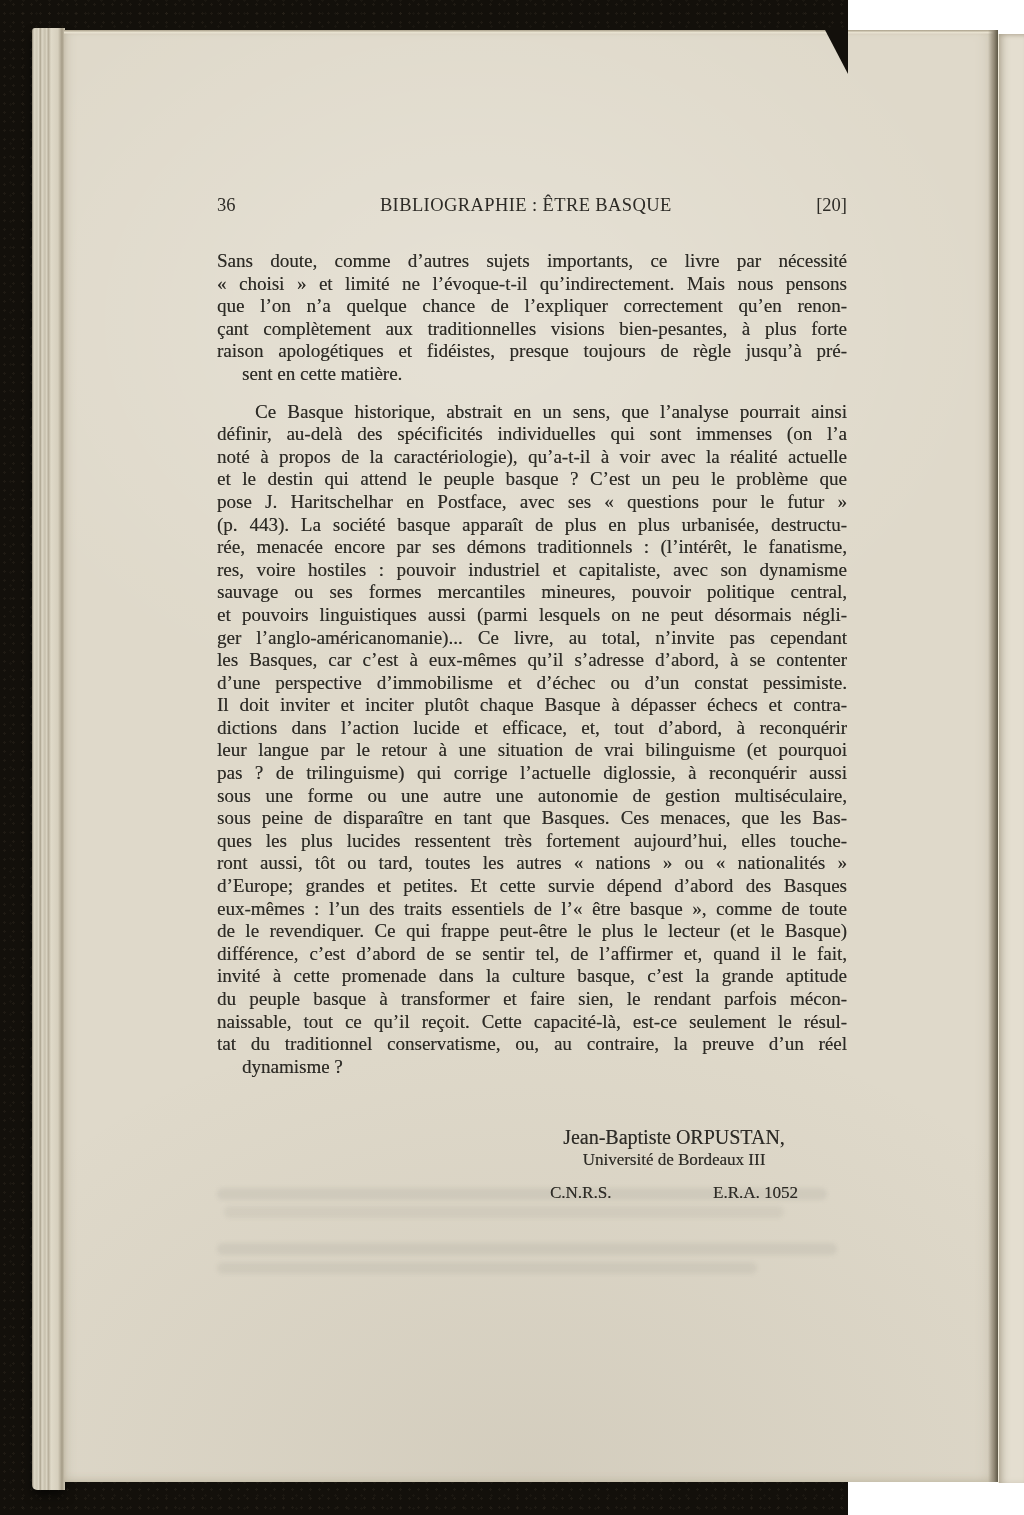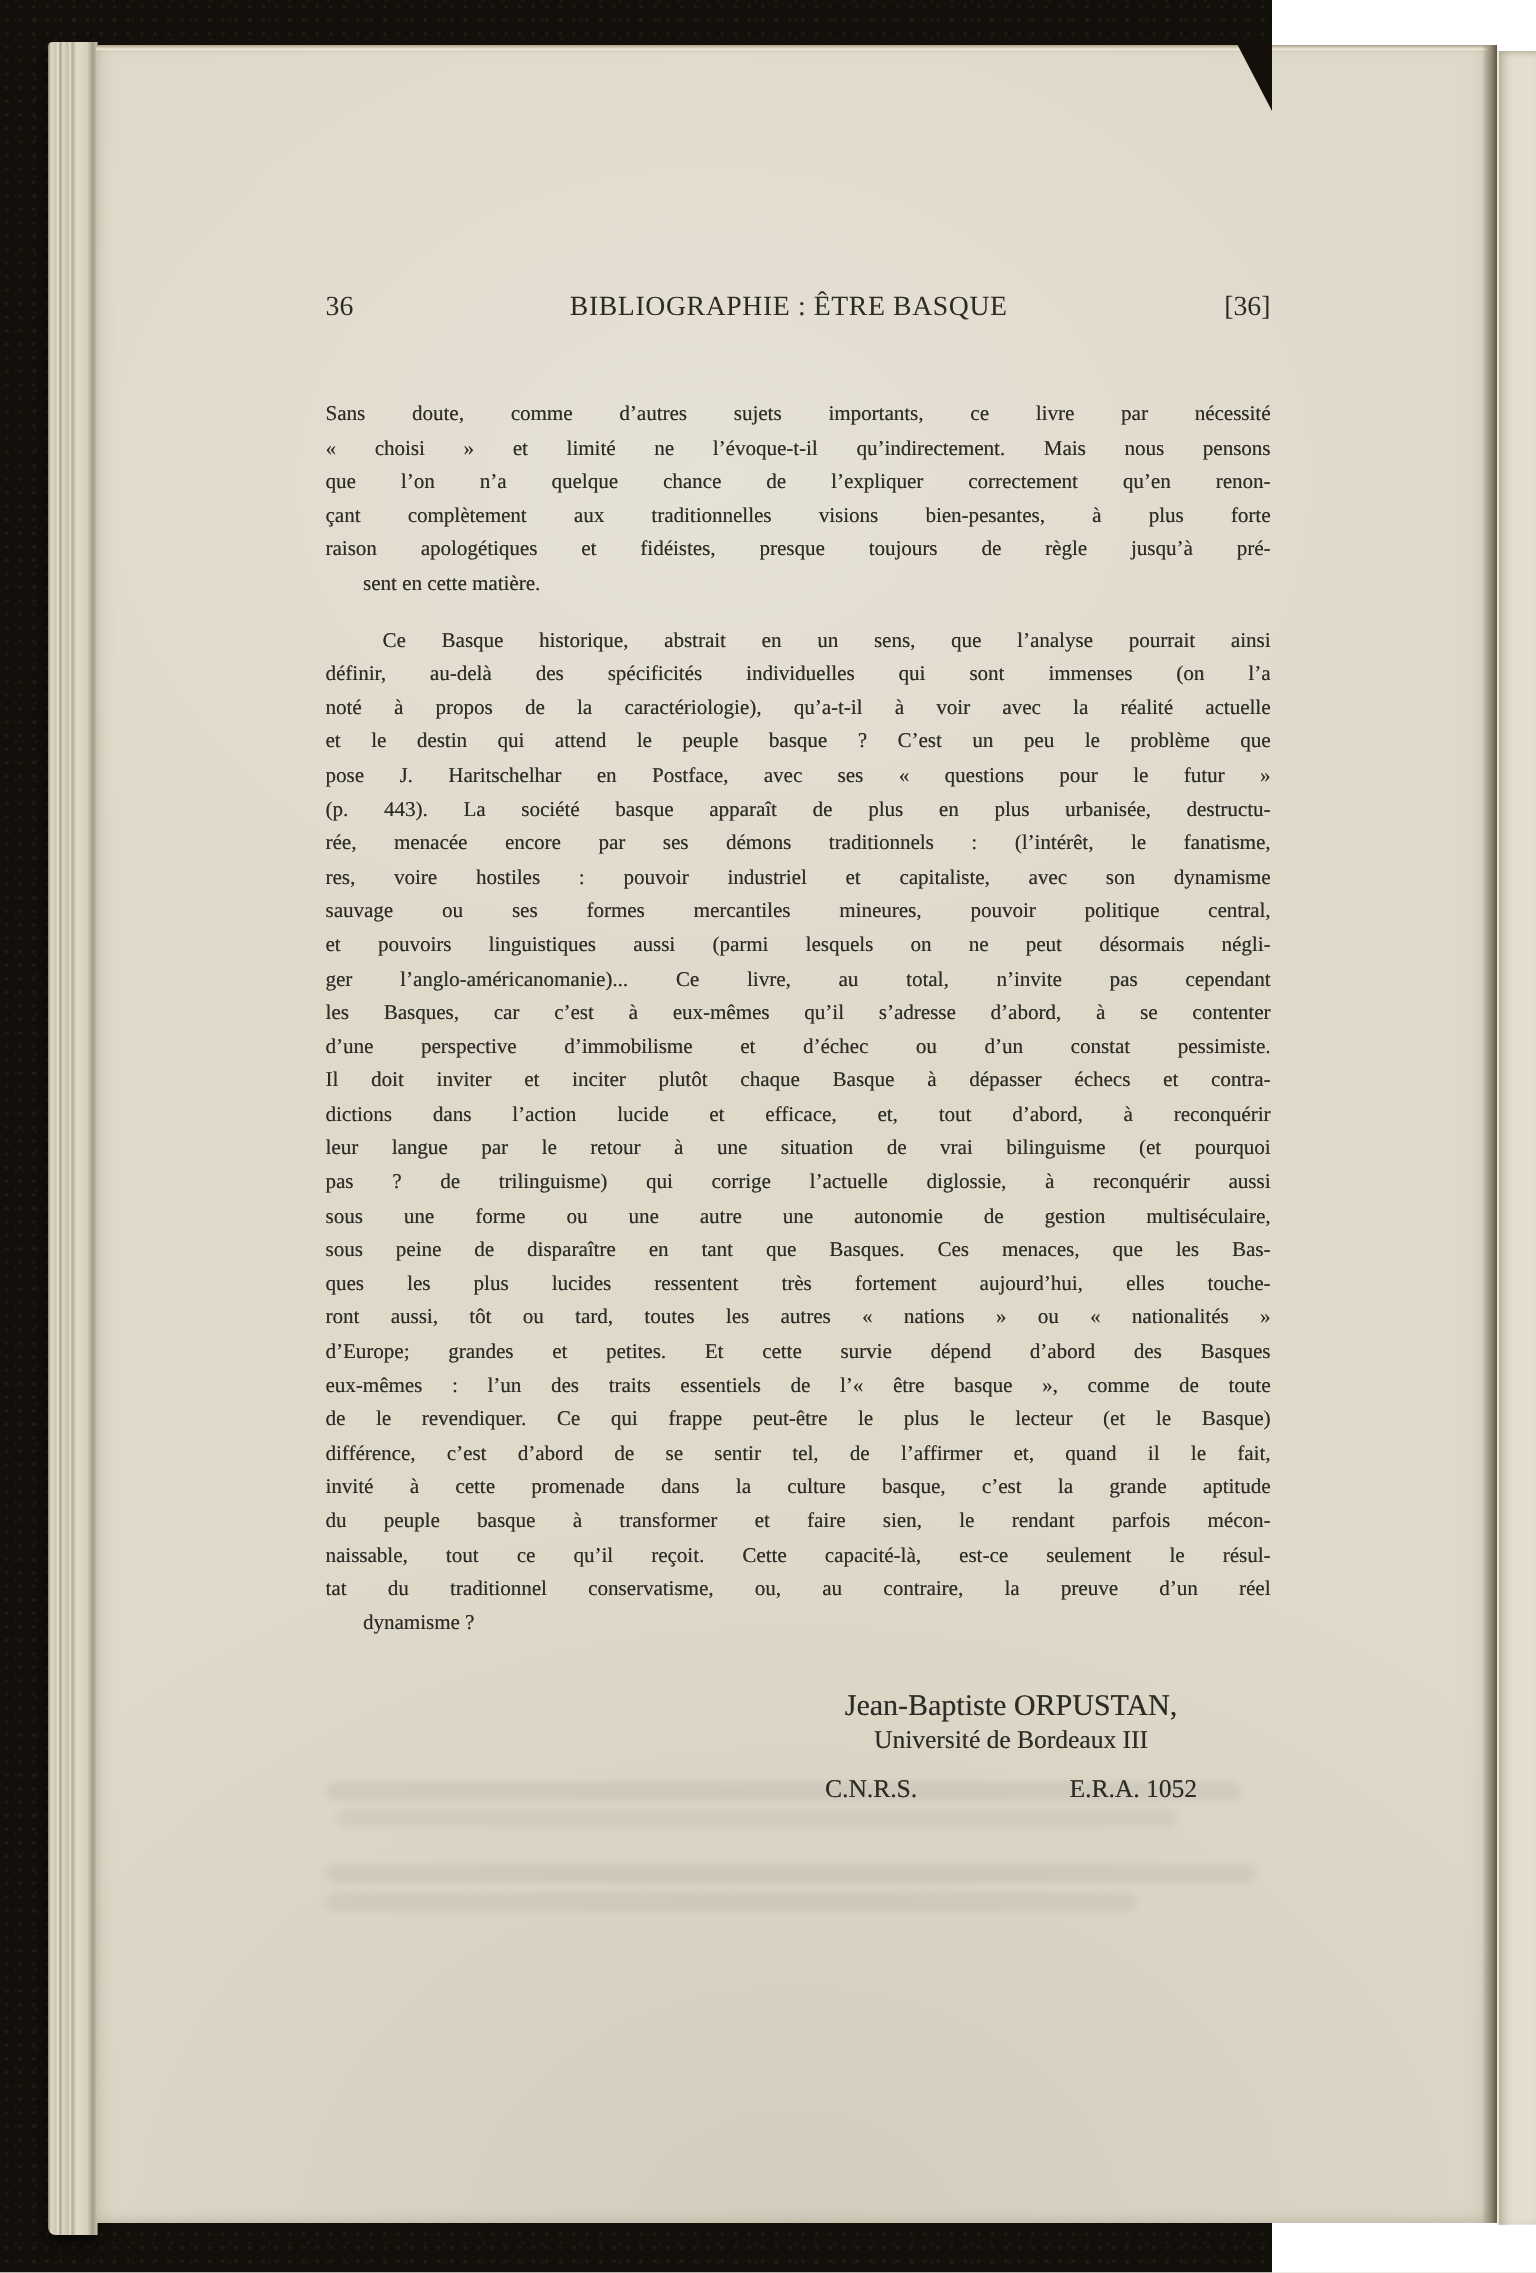--- a/index.html
+++ b/index.html
@@ -45,22 +45,22 @@
     position:absolute;left:0;top:0;width:100%;height:4px;
     background:linear-gradient(180deg,#a99f89,#efe9d8 70%,rgba(239,233,216,0));
   }
   .running-header{
     position:absolute;left:153px;top:163px;width:630px;height:24px;
     display:flex;justify-content:space-between;align-items:baseline;
     font-size:18.5px;line-height:24px;
   }
   .running-header .title{letter-spacing:.4px;}
   .body{
-    position:absolute;left:153px;top:236px;width:630px;
-    font-size:14px;line-height:22.6px;
+    position:absolute;left:153px;top:220px;width:630px;
+    font-size:19px;line-height:22.6px;
     text-shadow:.2px .2px .3px rgba(40,38,33,.55);
   }
   .para{margin:0;}
   .para.indent{margin-top:15px;}
   .line{
     width:100%;
     text-align:justify;
     -moz-text-align-last:justify;
     text-align-last:justify;
   }
@@ -107,21 +107,21 @@
 
 <div class="scene">
   <div class="edge-stack"></div>
 
   <div class="page">
     <div class="top-edge"></div>
 
     <div class="running-header">
       <span class="pgnum">36</span>
       <span class="title">BIBLIOGRAPHIE : ÊTRE BASQUE</span>
-      <span class="ref">[36]</span>
+      <span class="ref">[20]</span>
     </div>
 
     <div class="body">
         <div class="para">
           <div class="line">Sans doute, comme d’autres sujets importants, ce livre par nécessité</div>
           <div class="line">« choisi » et limité ne l’évoque-t-il qu’indirectement. Mais nous pensons</div>
           <div class="line">que l’on n’a quelque chance de l’expliquer correctement qu’en renon-</div>
           <div class="line">çant complètement aux traditionnelles visions bien-pesantes, à plus forte</div>
           <div class="line">raison apologétiques et fidéistes, presque toujours de règle jusqu’à pré-</div>
           <div class="line last">sent en cette matière.</div>

